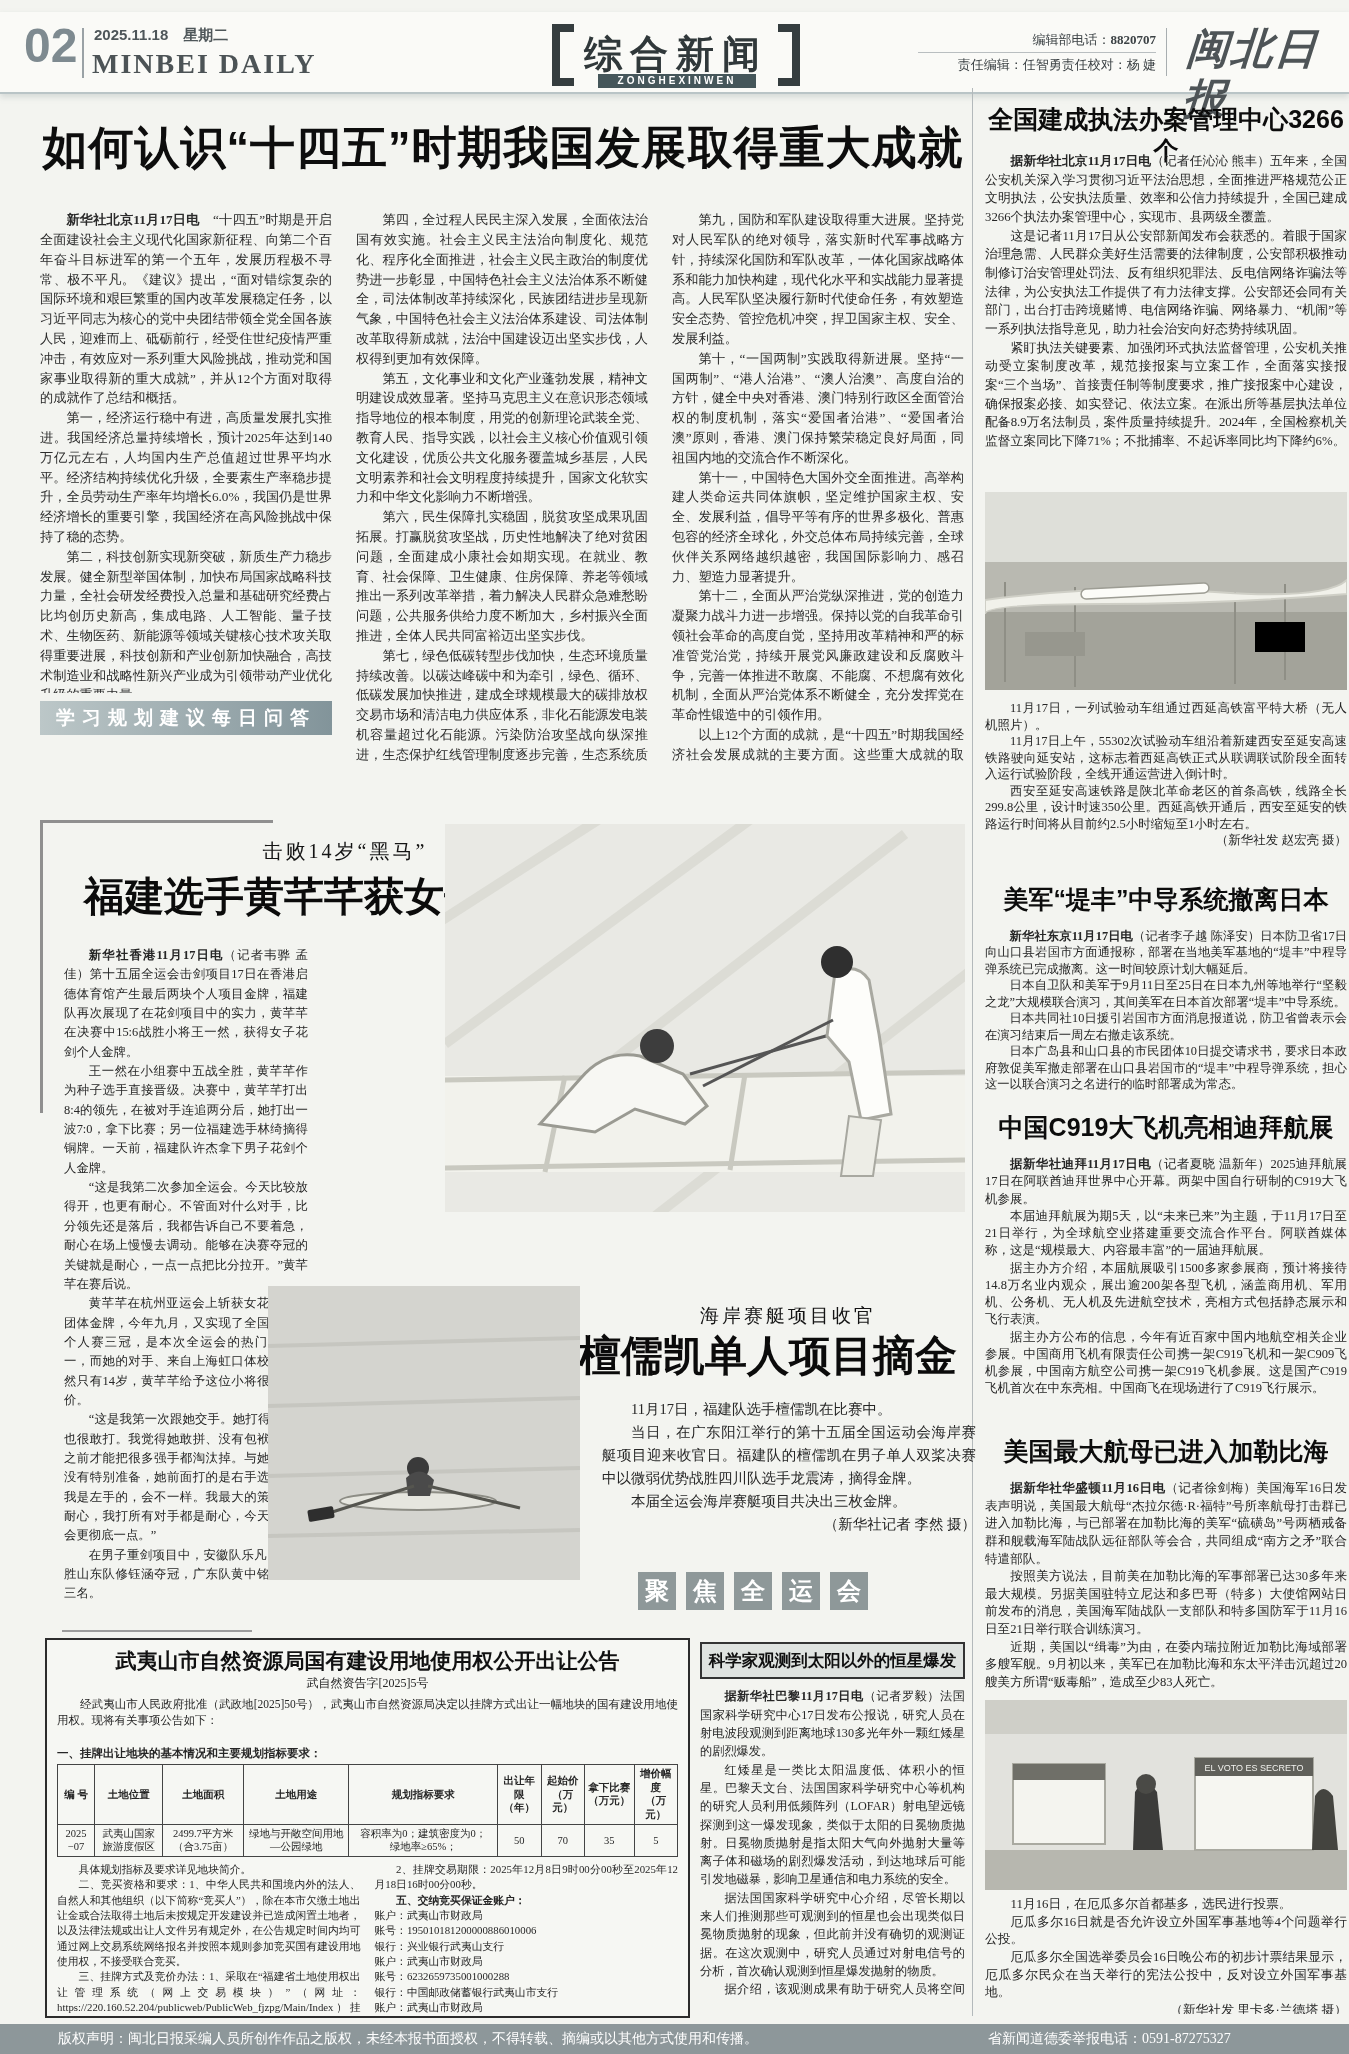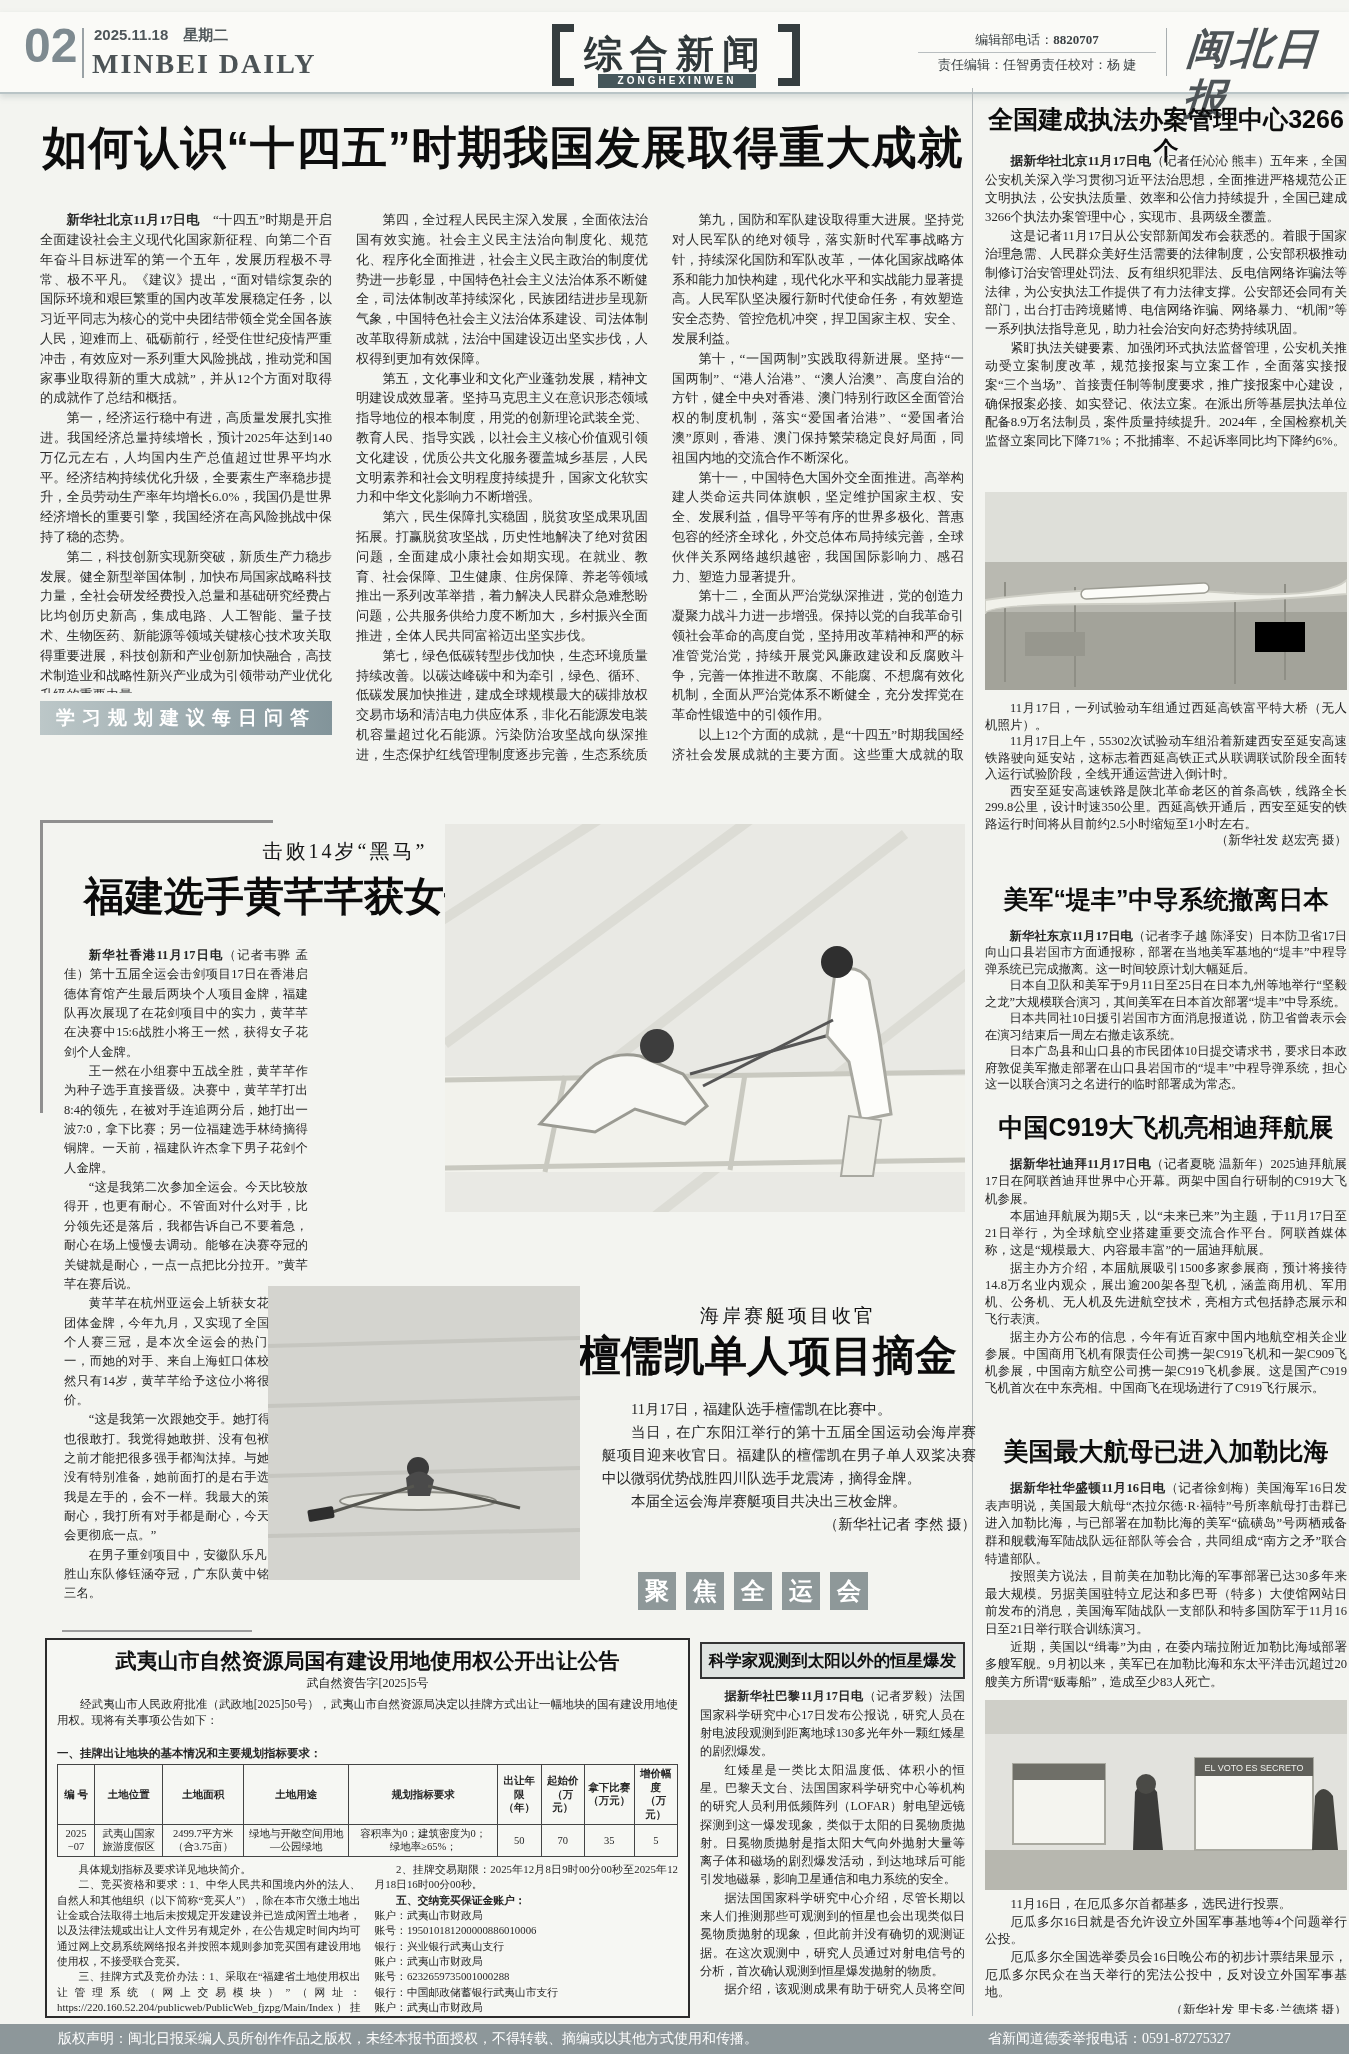--- a/index.html
+++ b/index.html
@@ -11,21 +11,21 @@
   .hdiv1{left:82px;top:16px;width:2px;height:50px;background:#9aa2a6;}
   .hdate{left:94px;top:14px;font:700 15px "Liberation Sans",sans-serif;color:#4e5659;}
   .hen{left:92px;top:36px;font:900 28px "Liberation Serif",serif;color:#4c5356;letter-spacing:2px;}
   .secwrap{left:552px;top:12px;display:flex;align-items:center;gap:10px;}
   .brk{width:14px;height:46px;border-color:#353d3f;}
   .brkl{border-left:8px solid #353d3f;border-top:8px solid #353d3f;border-bottom:8px solid #353d3f;}
   .brkr{border-right:8px solid #353d3f;border-top:8px solid #353d3f;border-bottom:8px solid #353d3f;}
   .sect{font:900 38px/1.1 "Liberation Sans",sans-serif;color:#30383a;letter-spacing:8px;}
   .secpy{left:598px;top:62px;width:158px;background:#45565a;color:#fff;font:700 10px/14px "Liberation Sans",sans-serif;letter-spacing:3px;text-align:center;}
   .edbox{left:918px;top:16px;width:238px;font-size:13px;color:#3c4245;}
-  .edrow{display:flex;justify-content:center;padding:3px 0;}
+  .edrow{display:flex;justify-content:flex-end;padding:3px 0;}
   .edrow+.edrow{border-top:1px solid #b9bec0;}
   .edbox b{font-family:"Liberation Serif",serif;}
   .hdiv2{left:1166px;top:16px;width:1px;height:48px;background:#a8aeb0;}
   .mast{left:1185px;top:12px;font:900 42px/1.2 "Liberation Serif",serif;font-style:italic;color:#4e5457;letter-spacing:2px;transform:skewX(-4deg);}
   
   .vrule{left:972px;top:88px;width:1px;height:1928px;background:#b3b9bb;}
   
   .mainart{left:40px;top:96px;width:926px;}
   .mh1{margin:24px 0 0;text-align:center;font:900 45px/1.25 "Liberation Sans",sans-serif;color:#0d0d0d;letter-spacing:1px;}
   .cols{margin-top:34px;display:flex;gap:24px;}

